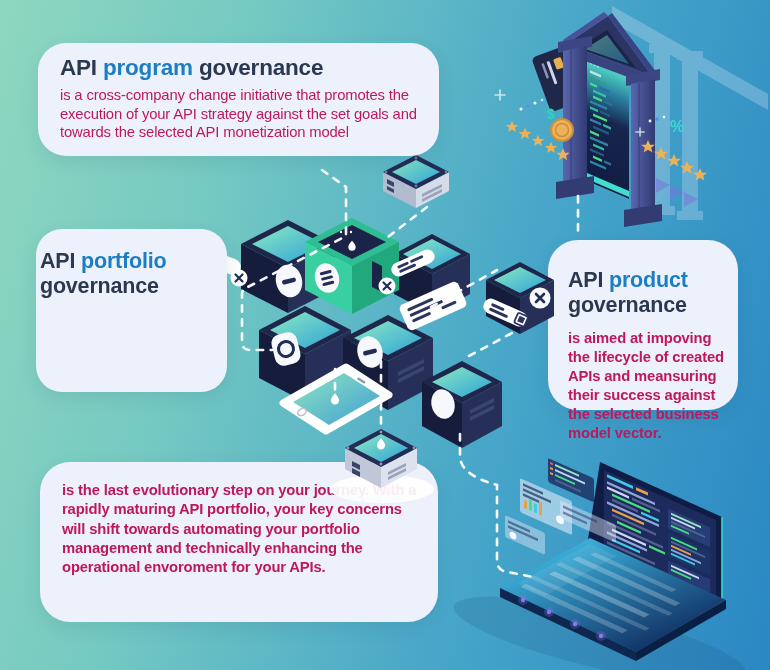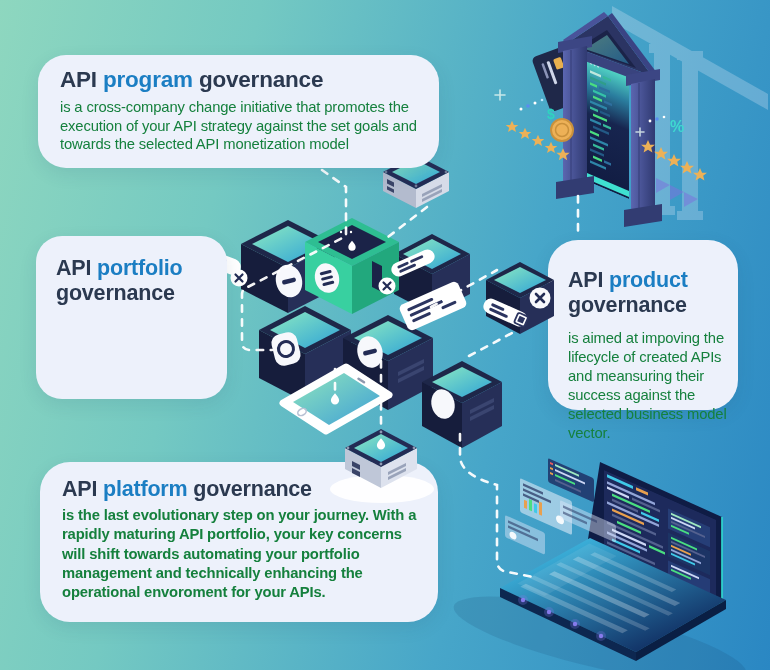--- a/index.html
+++ b/index.html
@@ -8,30 +8,30 @@
     background:linear-gradient(104deg,#8ed7bf 0%,#74c9c2 28%,#47a6c9 64%,#2a87c3 100%);
     font-family:"Liberation Sans", sans-serif;
   }
   svg.layer{position:absolute;left:0;top:0;pointer-events:none;}
   .card{
     position:absolute;background:#edf1fb;color:#414d5e;box-sizing:border-box;
     box-shadow:0 6px 18px rgba(25,55,95,.10);
   }
   .card h2{margin:0;color:#2b3950;font-weight:bold;letter-spacing:-0.2px;}
   .card .accent{color:#1b7ec3;}
-  .card p{margin:0;font-size:14.8px;letter-spacing:-0.15px;color:#15803d;}
-  .card-program{left:38px;top:55px;width:401px;height:113px;border-radius:28px;padding:12px 18px 0 22px;}
+  .card p{margin:0;font-size:14.8px;letter-spacing:-0.15px;color:#be185d;}
+  .card-program{left:38px;top:43px;width:401px;height:113px;border-radius:28px;padding:12px 18px 0 22px;}
   .card-program h2{font-size:22.5px;}
   .card-program p{margin-top:5px;line-height:18.6px;}
-  .card-portfolio{left:36px;top:236px;width:191px;height:163px;border-radius:26px;padding:20px 10px 0 20px;}
+  .card-portfolio{left:36px;top:229px;width:191px;height:163px;border-radius:26px;padding:20px 10px 0 4px;}
   .card-portfolio h2{font-size:21.5px;line-height:25px;}
   .card-portfolio p{margin-top:12px;line-height:19px;}
   .card-product{left:548px;top:240px;width:190px;height:170px;border-radius:30px;padding:28px 10px 0 20px;}
   .card-product h2{font-size:21.5px;line-height:25px;}
-  .card-product p{margin-top:11px;line-height:19px;}
+  .card-product p{margin-top:11px;line-height:19px;font-weight:bold;}
   .card-platform{left:40px;top:462px;width:398px;height:160px;border-radius:30px;padding:15px 18px 0 22px;}
   .card-platform h2{font-size:21.5px;}
   .card-platform p{margin-top:4px;line-height:19.3px;font-weight:bold;}
 </style>
 </head>
 <body>
 
 <div class="stage">
 
   <svg class="layer" width="770" height="670" viewBox="0 0 770 670">
@@ -447,21 +447,20 @@
   <div class="card card-portfolio">
     <h2><span>API </span><span class="accent">portfolio</span><span> governance</span></h2>
   </div>
 
   <div class="card card-product">
     <h2><span>API </span><span class="accent">product</span><span> governance</span></h2>
     <p>is aimed at impoving the lifecycle of created APIs and meansuring their success against the selected business model vector.</p>
   </div>
 
   <div class="card card-platform">
-    <h2><span>API </span><span class="accent">platform</span><span> governance</span></h2>
     <p>is the last evolutionary step on your journey. With a rapidly maturing API portfolio, your key concerns will shift towards automating your portfolio management and technically enhancing the operational envoroment for your APIs.</p>
   </div>
 
   <svg class="layer" width="770" height="670" viewBox="0 0 770 670">
 
     <g>
       <polygon points="486,280 520,262 554,280 520,298" fill="#1e2749"></polygon>
       <polygon points="494,280 520,267 546,280 520,293" fill="url(#gScreen)"></polygon>
       <polygon points="486,280 486,316 520,334 520,298" fill="#161d3c"></polygon>
       <polygon points="554,280 554,316 520,334 520,298" fill="#262f58"></polygon>

